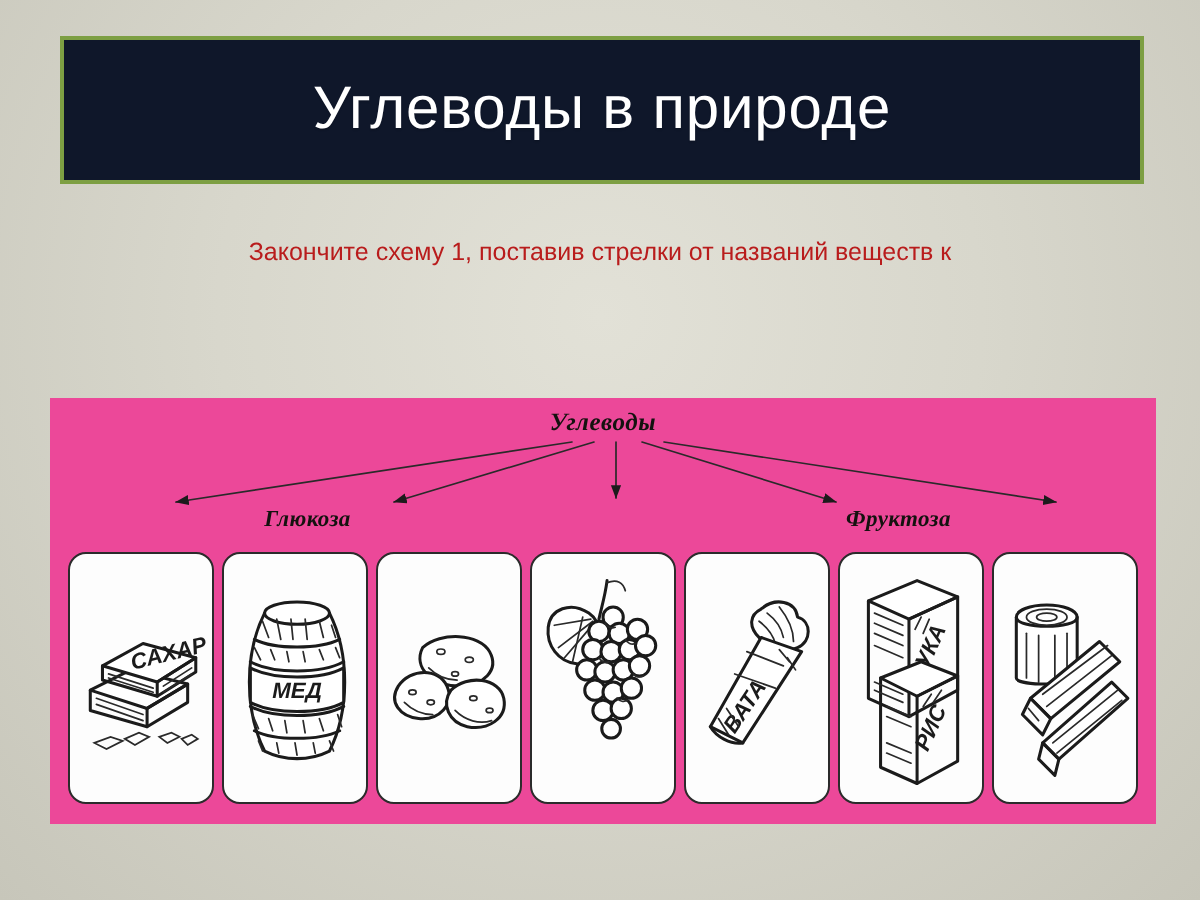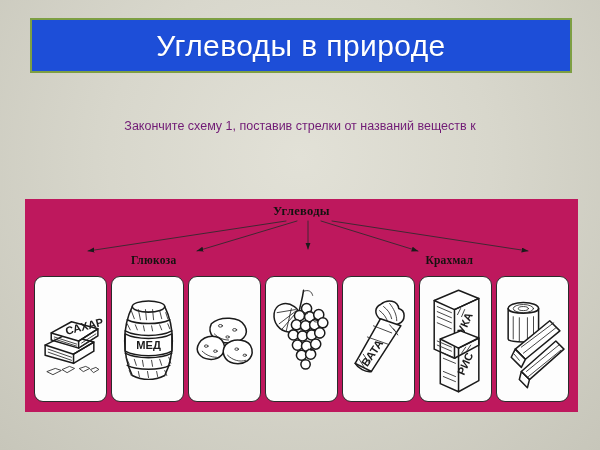--- a/index.html
+++ b/index.html
@@ -23,23 +23,23 @@
     background:
       radial-gradient(ellipse at 50% 35%, #e2e1d7 0%, #d8d7cc 45%, #c7c6ba 100%);
   }
 
   
   .title-banner {
     position: absolute;
     left: 30px;
     top: 18px;
     width: 542px;
-    height: 55px;
+    height: 74px;
     box-sizing: border-box;
-    background: #1d4ed8;
+    background: #0f172a;
     border: 2px solid #7d9f43;
     display: flex;
     align-items: center;
     justify-content: center;
   }
   .title-text {
     color: #ffffff;
     font-size: 30px;
     font-weight: 400;
     letter-spacing: 0.4px;
@@ -48,43 +48,44 @@
     text-shadow: 0 1px 1px rgba(0,0,0,0.12);
   }
 
   
   .instructions {
     position: absolute;
     left: 50px;
     top: 118px;
     width: 500px;
     text-align: center;
-    color: #701a75;
+    color: #b91c1c;
   }
   .instr-line {
     font-size: 12.5px;
     line-height: 16px;
     font-weight: 400;
   }
   .instr-bold {
     font-size: 13px;
     line-height: 18px;
     font-weight: bold;
     margin-top: 3px;
   }
 
   
   .panel {
     position: absolute;
     left: 25px;
     top: 199px;
     width: 553px;
     height: 213px;
-    background: #be185d;
+    background: #ec4899;
     box-sizing: border-box;
+    font-style: italic;
   }
 
   
   .root-node {
     position: absolute;
     left: 0;
     top: 5px;
     width: 100%;
     text-align: center;
     font-family: "Liberation Serif", serif;
@@ -205,21 +206,21 @@
 
     <path d="M283,22 L283,50" class="sketch-thin" stroke-width="1.2" marker-end="url(#ah)"></path>
 
     <path d="M296,22 L393,52" class="sketch-thin" stroke-width="1.2" marker-end="url(#ah)"></path>
 
     <path d="M307,22 L503,52" class="sketch-thin" stroke-width="1.2" marker-end="url(#ah)"></path>
   </svg>
 
   <div class="labels">
     <div class="label-cell">Глюкоза</div>
-    <div class="label-cell">Крахмал</div>
+    <div class="label-cell">Фруктоза</div>
   </div>
 
   <div class="cards">
 
     <div class="card">
       <svg viewBox="0 0 70 120">
 
         <path class="sketch-fill" d="M10,66 L30,56 L58,63 L38,75 Z"></path>
         <path class="sketch" d="M10,66 L10,76 L38,84 L38,75"></path>
         <path class="sketch" d="M38,75 L58,63 L58,72 L38,84"></path>

